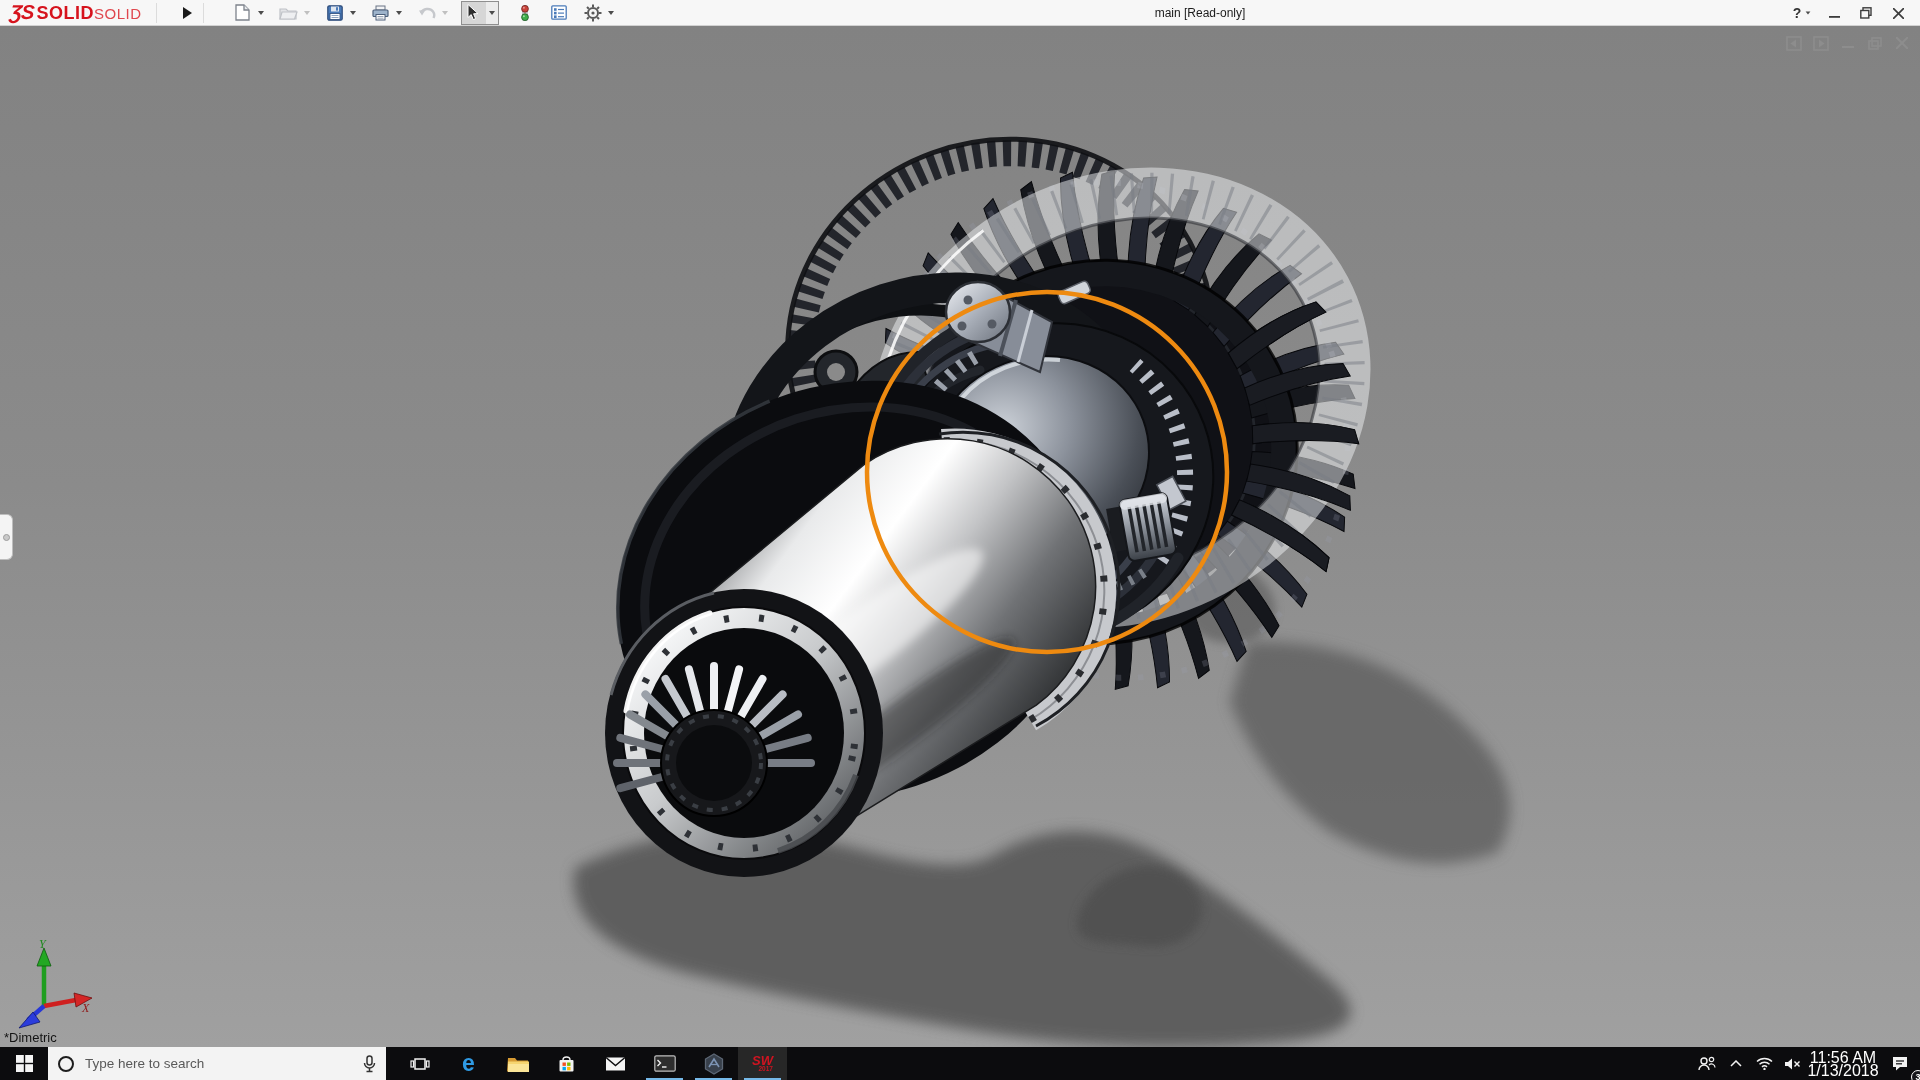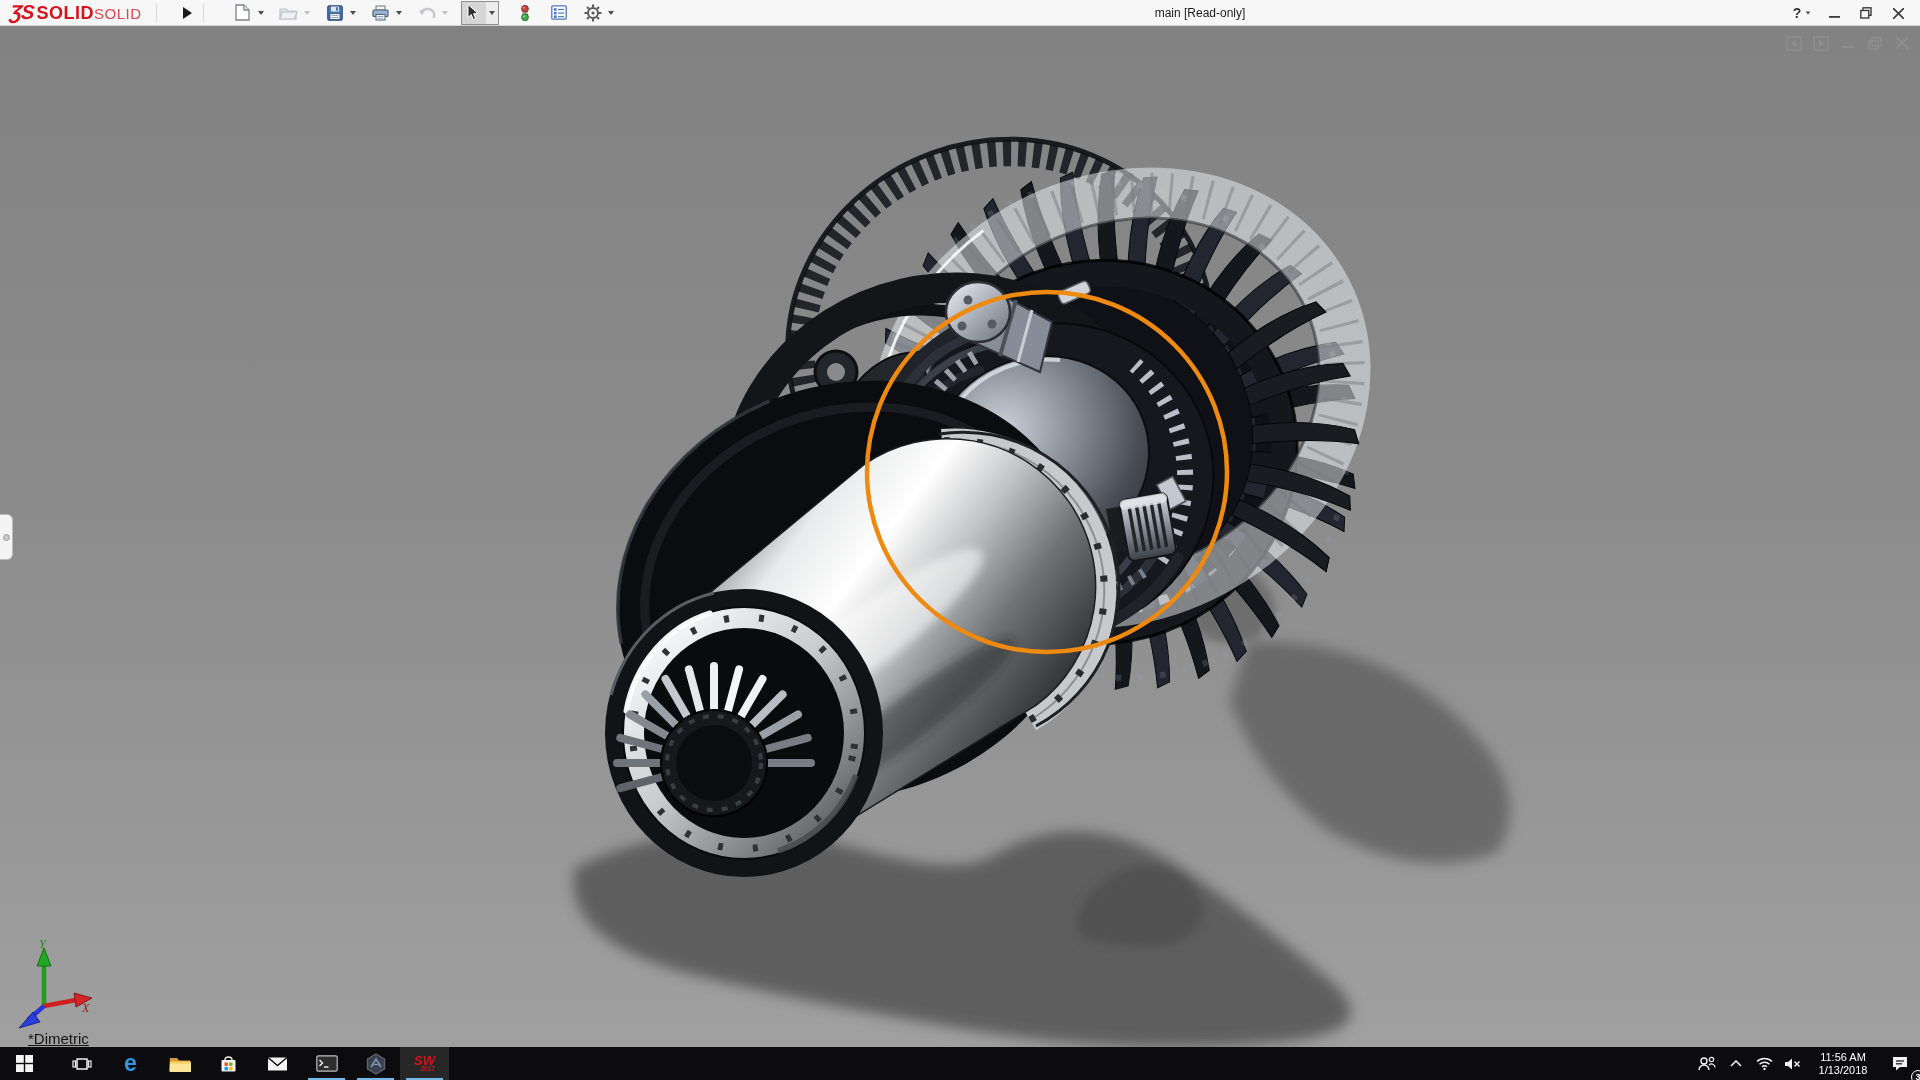--- a/index.html
+++ b/index.html
@@ -30,42 +30,42 @@
   .help-q{font-size:14px;font-weight:bold;color:#333;}
 
   
   .viewport{position:absolute;top:26px;left:0;width:1920px;height:1021px;
     background:linear-gradient(#828282,#8b8b8b 45%,#a0a0a0);overflow:hidden;}
   .mdi-controls{position:absolute;top:9px;right:10px;display:flex;align-items:center;gap:10px;opacity:.85;}
   .mdi-btn{width:17px;height:16px;display:flex;align-items:center;justify-content:center;}
   .fm-tab{position:absolute;left:0;top:488px;width:13px;height:46px;background:#f4f4f4;
     border:1px solid #bdbdbd;border-left:none;border-radius:0 6px 6px 0;display:flex;align-items:center;justify-content:center;}
   .fm-dot{width:7px;height:7px;border-radius:50%;background:#c9c9c9;border:1px solid #9c9c9c;}
-  .orient-label{position:absolute;left:28px;top:1004px;font-size:15px;color:#141414;text-decoration:underline;}
+  .orient-label{position:absolute;left:4px;top:1004px;font-size:13px;color:#141414;}
   .triad{position:absolute;left:14px;top:912px;}
 
   
   .taskbar{position:absolute;left:0;top:1047px;width:1920px;height:33px;background:#0c0c0e;display:flex;align-items:stretch;z-index:40;}
   .start-btn{width:48px;display:flex;align-items:center;justify-content:center;}
   .search-box{width:338px;background:#f3f3f3;display:flex;align-items:center;padding:0 10px;gap:9px;}
   .cortana-ring{width:16px;height:16px;border:2px solid #1d1d1d;border-radius:50%;flex:none;}
   .search-input{flex:1;border:none;outline:none;background:transparent;font-size:13.5px;color:#444;
     font-family:"Liberation Sans",sans-serif;}
   .search-input::placeholder{color:#595959;opacity:1;}
   .task-icons{display:flex;align-items:stretch;margin-left:9px;}
   .task-cell{width:49px;display:flex;align-items:center;justify-content:center;position:relative;}
   .task-cell.running::after{content:"";position:absolute;left:6px;right:6px;bottom:0;height:2px;background:#76b9e8;}
   .task-cell.focused{background:#272727;}
   .edge-e{color:#2f9ae3;font-size:23px;font-weight:bold;line-height:1;}
   .sw-ico{display:flex;flex-direction:column;align-items:center;line-height:1;}
   .sw-txt{color:#cf1421;font-weight:bold;font-style:italic;font-size:13px;letter-spacing:0;}
   .sw-year{color:#cf1421;font-size:6.5px;font-weight:bold;margin-top:-1px;align-self:flex-end;}
   .tray{position:absolute;right:0;top:0;height:33px;display:flex;align-items:center;}
   .tray-btn{height:33px;display:flex;align-items:center;justify-content:center;}
-  .clock{width:74px;text-align:center;color:#fff;font-size:11px;line-height:13px;}
+  .clock{width:74px;text-align:center;color:#fff;font-size:16px;line-height:13px;}
   .ac-badge{position:absolute;right:-5px;bottom:-4px;width:14px;height:14px;border-radius:50%;background:#16161a;
     border:1px solid #fff;color:#fff;font-size:9px;font-weight:bold;display:flex;align-items:center;justify-content:center;}
 </style>
 </head>
 <body>
 
 <div class="titlebar">
   <div class="brand">
     <span class="brand-glyph">ƷS</span>
       <span class="brand-bold">SOLID</span>
@@ -510,20 +510,30 @@
 <div class="taskbar">
   <div class="start-btn">
     <svg width="17" height="17">
       <rect x="0" y="0" width="7.8" height="7.8" fill="#f4f4f4"></rect>
       <rect x="9.2" y="0" width="7.8" height="7.8" fill="#f4f4f4"></rect>
       <rect x="0" y="9.2" width="7.8" height="7.8" fill="#f4f4f4"></rect>
       <rect x="9.2" y="9.2" width="7.8" height="7.8" fill="#f4f4f4"></rect>
     </svg>
   </div>
 
+  <div class="search-box">
+    <div class="cortana-ring"></div>
+    <input class="search-input" readonly="" placeholder="Type here to search" style="">
+    <svg width="13" height="18">
+      <rect x="4" y="1" width="5" height="9" rx="2.5" fill="none" stroke="#333" stroke-width="1.5"></rect>
+      <path d="M1.5,8 a5,5 0 0 0 10,0" fill="none" stroke="#333" stroke-width="1.5"></path>
+      <line x1="6.5" y1="13" x2="6.5" y2="16" stroke="#333" stroke-width="1.5"></line>
+      <line x1="3.5" y1="16.5" x2="9.5" y2="16.5" stroke="#333" stroke-width="1.5"></line>
+    </svg>
+  </div>
 
   <div class="task-icons">
     <div class="task-cell">
       <svg width="20" height="20">
         <rect x="5" y="5" width="10" height="10" fill="none" stroke="#f2f2f2" stroke-width="1.5"></rect>
         <rect x="1" y="7" width="2.5" height="6" fill="none" stroke="#f2f2f2" stroke-width="1.2"></rect>
         <rect x="16.5" y="7" width="2.5" height="6" fill="none" stroke="#f2f2f2" stroke-width="1.2"></rect>
       </svg>
     </div>
     <div class="task-cell">

